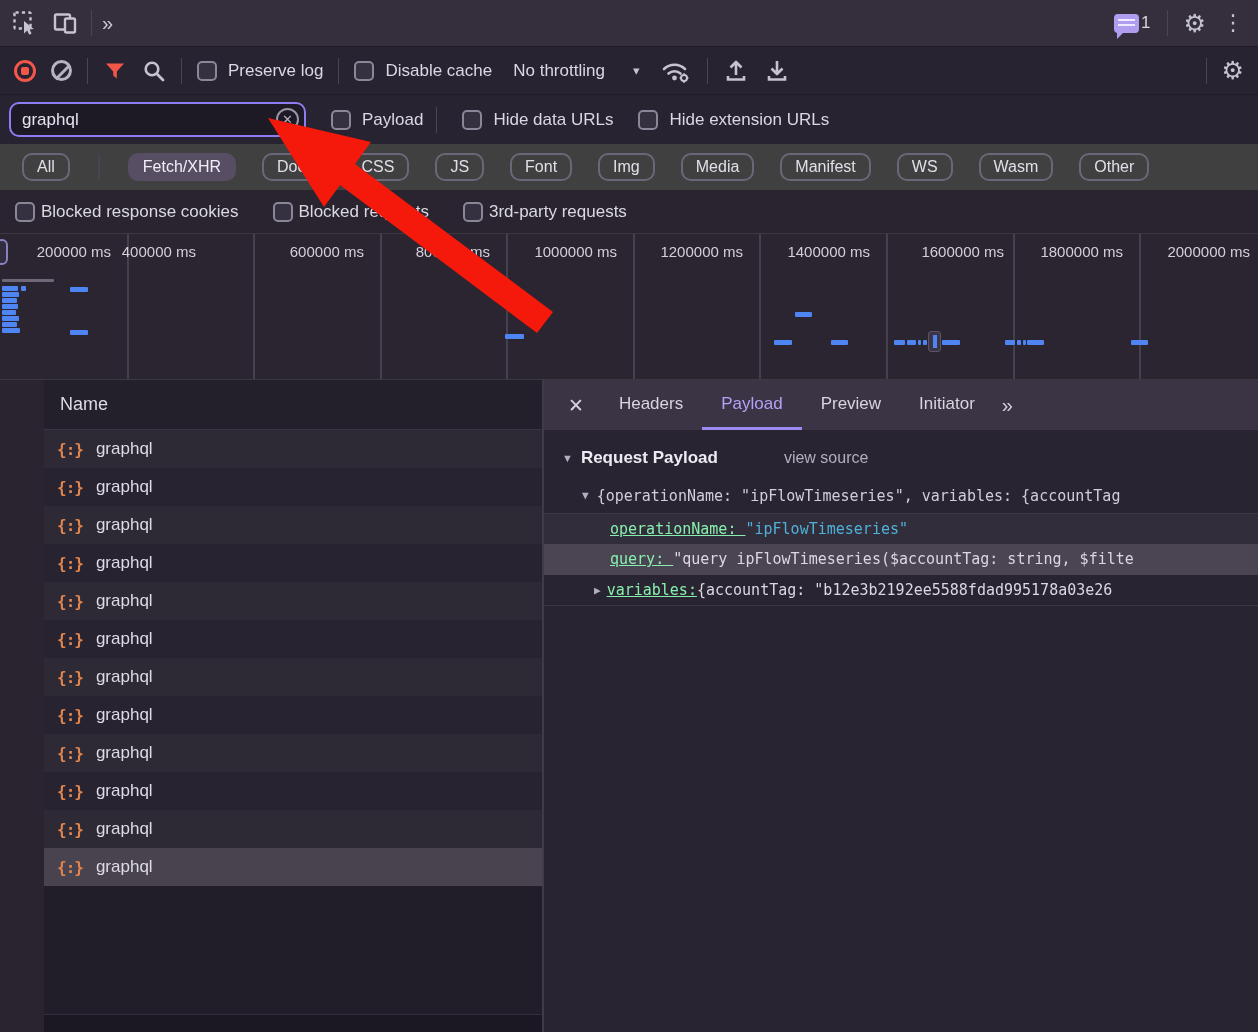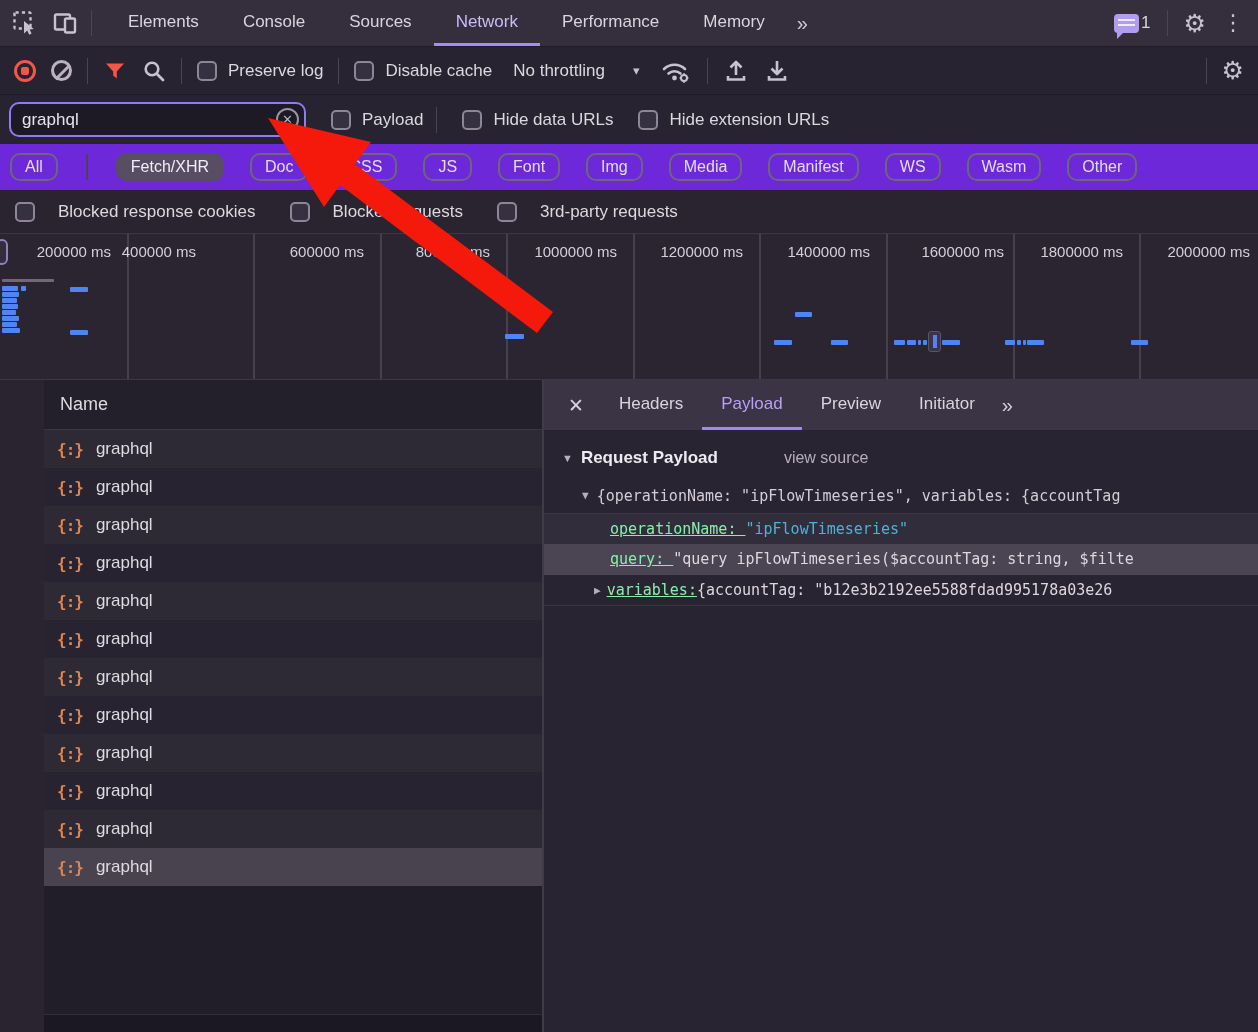--- a/index.html
+++ b/index.html
@@ -47,29 +47,29 @@
     padding:0 9px; }
   .filter-box { position:relative; width:297px; height:35px; border:2px solid #8e7cf2;
     border-radius:10px; background:#1d1925; flex:none; }
   .filter-box input { position:absolute; inset:0; background:transparent; border:none; outline:none;
     color:#e7e3ee; font-size:17px; padding:0 36px 0 11px; font-family:"Liberation Sans",sans-serif; }
   .clear-btn { position:absolute; right:5px; top:4px; width:23px; height:23px; border:2px solid #9a94a4;
     border-radius:50%; color:#b6b0c0; font-size:13px; line-height:19px; text-align:center; }
   .filter-row .pair { margin-left:12px; }
 
   
-  .chips-row { height:46px; background:#6d28d9; display:flex; align-items:center; gap:26px; padding:0 10px; }
+  .chips-row { height:46px; background:#404040; display:flex; align-items:center; gap:26px; padding:0 22px; }
   .chip { border:2px solid #6c6678; border-radius:10px; padding:3px 13px; font-size:16px;
     color:#e2dee8; white-space:nowrap; }
   .chip.selected { background:#574e63; border-color:#574e63; color:#f2eef7; }
   .chip-div { width:2px; height:26px; background:#4a4452; margin:0 2px; }
 
   
   .opts-row { height:43px; background:#29242f; display:flex; align-items:center; padding:0 15px; }
-  .opt { display:flex; align-items:center; gap:23px; margin-right:34px; }
+  .opt { display:flex; align-items:center; gap:6px; margin-right:34px; }
 
   
   .timeline { position:relative; height:147px; background:#2a2530; border-bottom:1px solid #3c3741;
     border-top:1px solid #3c3741; overflow:hidden; }
   .gridline { position:absolute; top:0; bottom:0; width:2px; background:#46404e; }
   .tick-label { position:absolute; top:9px; font-size:15px; color:#d4cfda; white-space:nowrap; }
   .tbar { position:absolute; height:5px; background:#4e85f2; border-radius:1px; }
   .tbar.gray { background:#6e6878; }
   .tmarker { position:absolute; background:#3a3444; border:1px solid #5a5464; border-radius:3px; }
   .tmarker i { position:absolute; left:4px; top:3px; bottom:3px; width:4px; background:#4e85f2; }
@@ -134,28 +134,20 @@
         </svg>
       </span>
       <span>
         <svg class="ico" width="27" height="26" viewBox="0 0 27 26">
           <rect x="3" y="4.5" width="15" height="15" rx="1.5" fill="none" stroke="#c7c2cf" stroke-width="2.4"></rect>
           <rect x="13" y="8.5" width="10" height="14" rx="1.5" fill="#342e3d" stroke="#c7c2cf" stroke-width="2.4"></rect>
         </svg>
       </span>
     </div>
     <div class="vdiv"></div>
-    <div class="main-tabs" id="main-tabs">
-        <span class="tab">Elements</span>
-        <span class="tab">Console</span>
-        <span class="tab">Sources</span>
-        <span class="tab selected">Network</span>
-        <span class="tab">Performance</span>
-        <span class="tab">Memory</span>
-      </div>
     <span class="tab-more">»</span>
     <div class="tb-right">
       <span style="display:flex;align-items:center;gap:10px">
         <span class="bubble">
             <i></i>
             <i></i>
           </span>
         <span class="count">1</span>
       </span>
       <div class="vdiv"></div>

